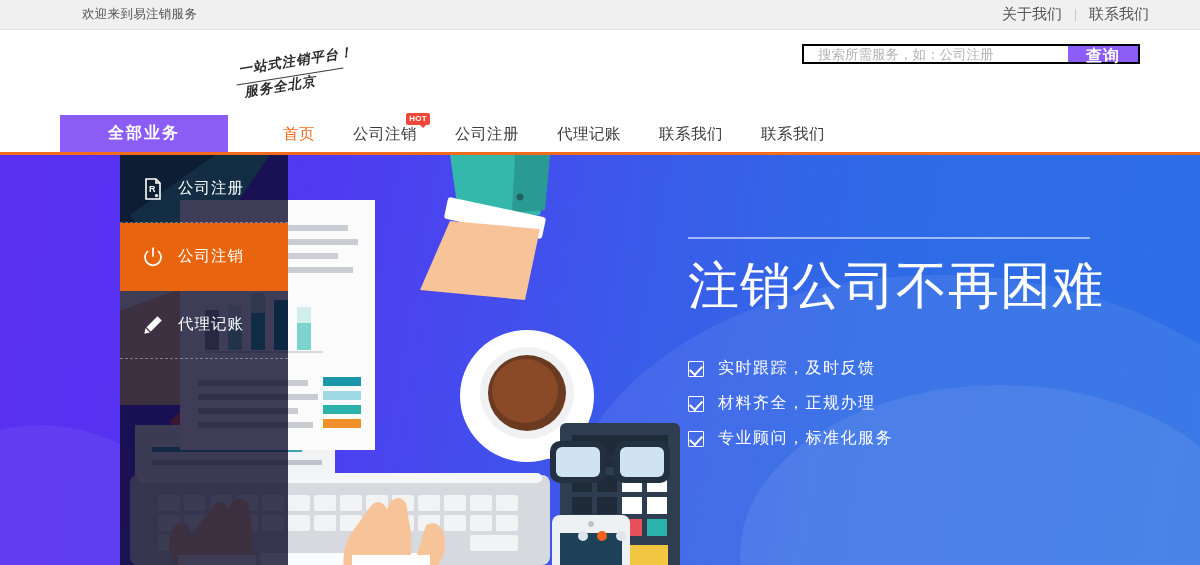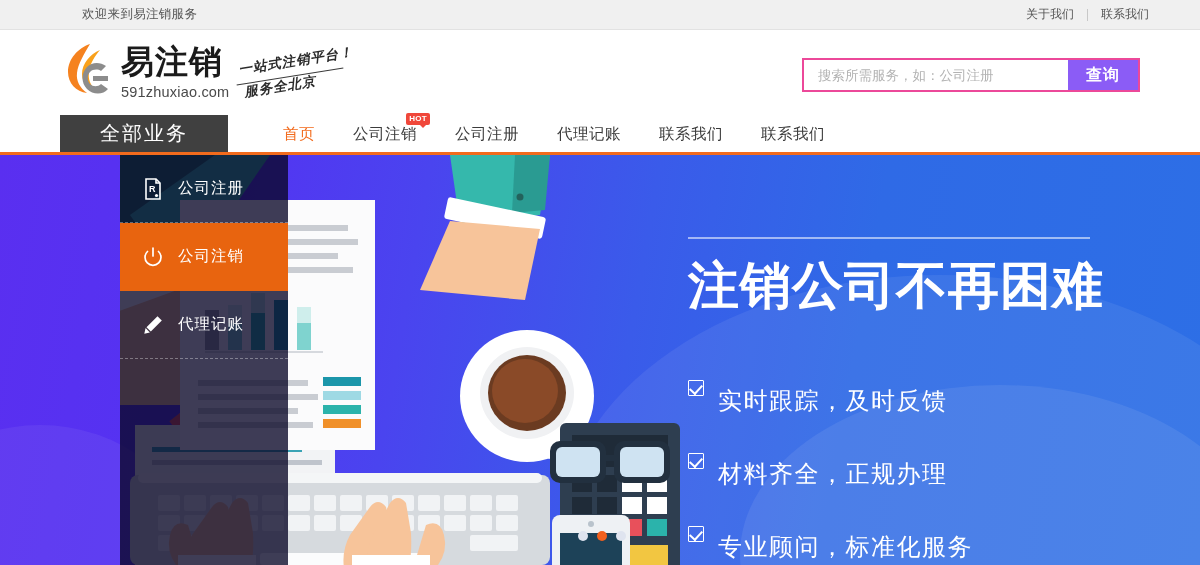--- a/index.html
+++ b/index.html
@@ -14,21 +14,21 @@
   
   .topbar {
     position:absolute; top:0; left:0; width:1200px; height:30px;
     background:#f0f0f0; border-bottom:1px solid #e2e2e2;padding-left:44px;
   }
   .topbar-inner {
     position:relative; width:1080px; margin:0 auto; height:29px;
     display:flex; align-items:center; justify-content:space-between;
   }
   .topbar-welcome { font-size:12.5px; color:#555; letter-spacing:.3px; }
-  .topbar-links { display:flex; align-items:center; font-size:12px; color:#555; }
+  .topbar-links { display:flex; align-items:center; font-size:15px; color:#555; }
   .topbar-links a { color:#555; text-decoration:none; padding:0 13px; }
   .topbar-sep { width:1px; height:12px; background:#c8c8c8; }
 
   
   .header {
     position:absolute; top:30px; left:0; width:1200px; height:85px;
     background:#fff;
   }
   .header-inner { position:relative; width:1080px; margin:0 auto; height:85px; }
 
@@ -53,45 +53,45 @@
     font-style:italic; font-weight:bold; letter-spacing:1px;
   }
   .slogan-l1 { left:0px; top:6px; transform:rotate(-9deg); }
   .slogan-l2 { left:6px; top:32px; transform:rotate(-9deg); }
   .slogan-rule {
     position:absolute; left:-2px; top:30px; width:108px; height:1px;
     background:#3a3a3a; transform:rotate(-9deg);
   }
 
   .search-box {
-    position:absolute; right:0; top:28px; display:flex;
-    border:2px solid #ec4899; width:338px; height:34px;
+    position:absolute; right:0; top:14px; display:flex;
+    border:2px solid #000000; width:338px; height:20px;
   }
   .search-input {
     flex:1; border:none; outline:none; padding:0 14px;
     font-size:13.5px; color:#333; background:#fff;
     font-family:"Liberation Sans",sans-serif;
   }
   .search-input::placeholder { color:#b3b3b3; }
   .search-btn {
     width:70px; background:#8b5cf6; color:#fff; border:none; cursor:pointer;
     font-size:16px; font-weight:bold; letter-spacing:1px;
     font-family:"Liberation Sans",sans-serif;
   }
 
   
   .nav {
     position:absolute; top:115px; left:0; width:1200px; height:40px;
     background:#fff; border-bottom:3px solid #f26b1d;
   }
   .nav-inner { position:relative; width:1080px; margin:0 auto; height:37px; display:flex; }
   .nav-all {
-    width:168px; height:37px; background:#404040; color:#fff;
+    width:168px; height:37px; background:#8b5cf6; color:#fff;
     display:flex; align-items:center; justify-content:center;
-    font-size:20px; font-weight:normal; letter-spacing:2px; cursor:pointer;
+    font-size:16px; font-weight:bold; letter-spacing:2px; cursor:pointer;
   }
   .nav-items { display:flex; align-items:center; margin-left:36px; }
   .nav-item {
     position:relative; font-size:15.5px; color:#3b3b3b; padding:0 19px;
     cursor:pointer; letter-spacing:.5px; line-height:37px;
   }
   .nav-item.active { color:#f26b1d; }
   .hot-badge {
     position:absolute; top:-2px; right:6px;
     background:#f0473a; color:#fff; font-size:8px; font-weight:bold;
@@ -146,37 +146,37 @@
   .hero-copy { position:absolute; left:688px; top:60px; width:430px; }
   .hero-sub {
     font-size:32px; font-weight:bold; color:#fff; letter-spacing:2px;
     line-height:1.1;
   }
   .hero-rule {
     width:402px; height:2px; background:rgba(255,255,255,.55);
     margin:22px 0 18px 0;
   }
   .hero-title {
-    font-size:51px; font-weight:bold; color:#fff; letter-spacing:1px;
+    font-size:51px; font-weight:normal; color:#fff; letter-spacing:1px;
     line-height:1.12; white-space:nowrap;margin-top:12px;
   }
   .hero-bullets { margin-top:44px; }
   .bullet {
     display:flex; align-items:center; margin-bottom:14px;
   }
   .bullet-check {
     width:16px; height:16px; border:1.6px solid #fff; margin-right:14px;
     position:relative; flex:none; border-radius:1px;
   }
   .bullet-check::after {
     content:""; position:absolute; left:3px; top:1px;
     width:6px; height:10px; border:solid #fff; border-width:0 2px 2px 0;
     transform:rotate(42deg);
   }
-  .bullet-text { color:#fff; font-size:24px; letter-spacing:1.5px;margin-top:27px; }
+  .bullet-text { color:#fff; font-size:16px; letter-spacing:1.5px; }
 
   
   .dots {
     position:absolute; left:578px; bottom:24px; display:flex; gap:9px; align-items:center;
   }
   .dot { width:10px; height:10px; border-radius:50%; background:#dfe4ef; cursor:pointer; }
   .dot.active { background:#f2601d; }
 </style>
 </head>
 <body>
@@ -190,34 +190,20 @@
         <a href="#">关于我们</a>
         <span class="topbar-sep"></span>
         <a href="#">联系我们</a>
       </div>
     </div>
   </div>
 
   <div class="header">
     <div class="header-inner">
 
-      <div class="logo-block">
-        <span class="logo-mark">
-          <svg viewBox="0 0 55 60" width="55" height="60">
-            <path d="M30 4 C18 8 8 19 8 32 C8 43 16 52 27 53 C20 48 16 41 17 33 C18 24 24 14 30 4 Z" fill="#f5821f"></path>
-            <path d="M40 10 C30 14 22 24 22 34 C22 43 28 49 36 50 C30 45 28 39 29 32 C30 23 35 16 40 10 Z" fill="#f9a11b"></path>
-            <path d="M46 26 C40 22 32 22 27 27 C21 33 21 43 27 49 C33 55 43 55 48 49 L41 44 C38 47 33 47 30 44 C27 41 27 35 30 32 C33 29 38 29 41 31 Z" fill="#8c8c8c"></path>
-            <path d="M33 36 L48 36 L48 41 L33 41 Z" fill="#8c8c8c"></path>
-          </svg>
-        </span>
-        <span class="logo-text">
-          <div class="logo-name">易注销</div>
-          <div class="logo-domain">591zhuxiao.com</div>
-        </span>
-      </div>
 
       <div class="slogan">
         <div class="slogan-l1">一站式注销平台！</div>
         <div class="slogan-rule"></div>
         <div class="slogan-l2">服务全北京</div>
       </div>
 
       <div class="search-box">
         <input class="search-input" type="text" placeholder="搜索所需服务，如：公司注册" style="">
         <button class="search-btn">查询</button>

